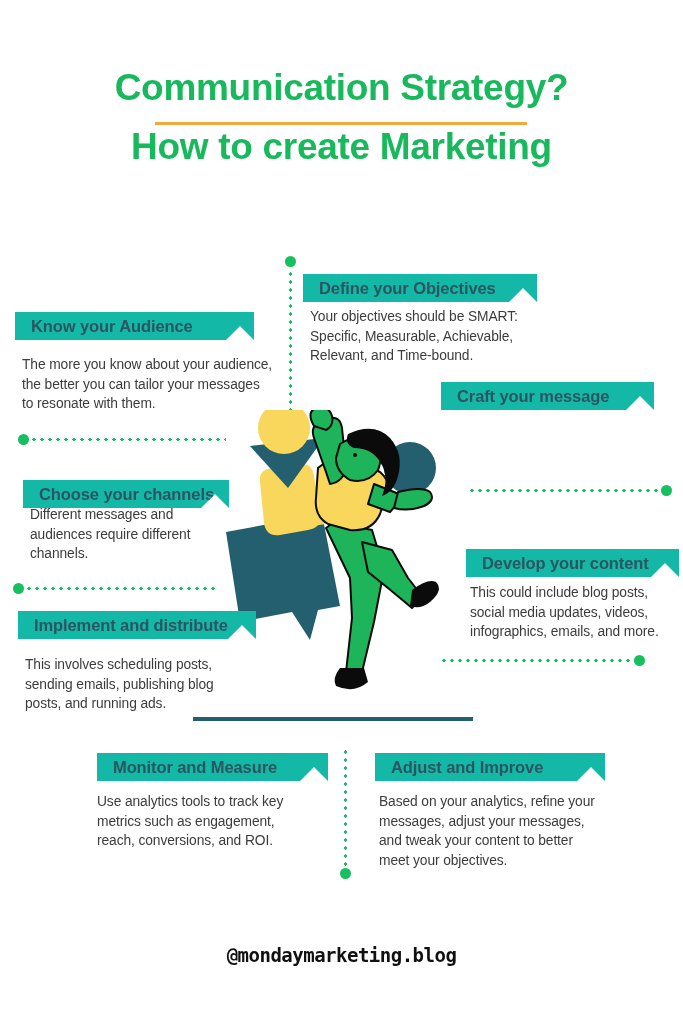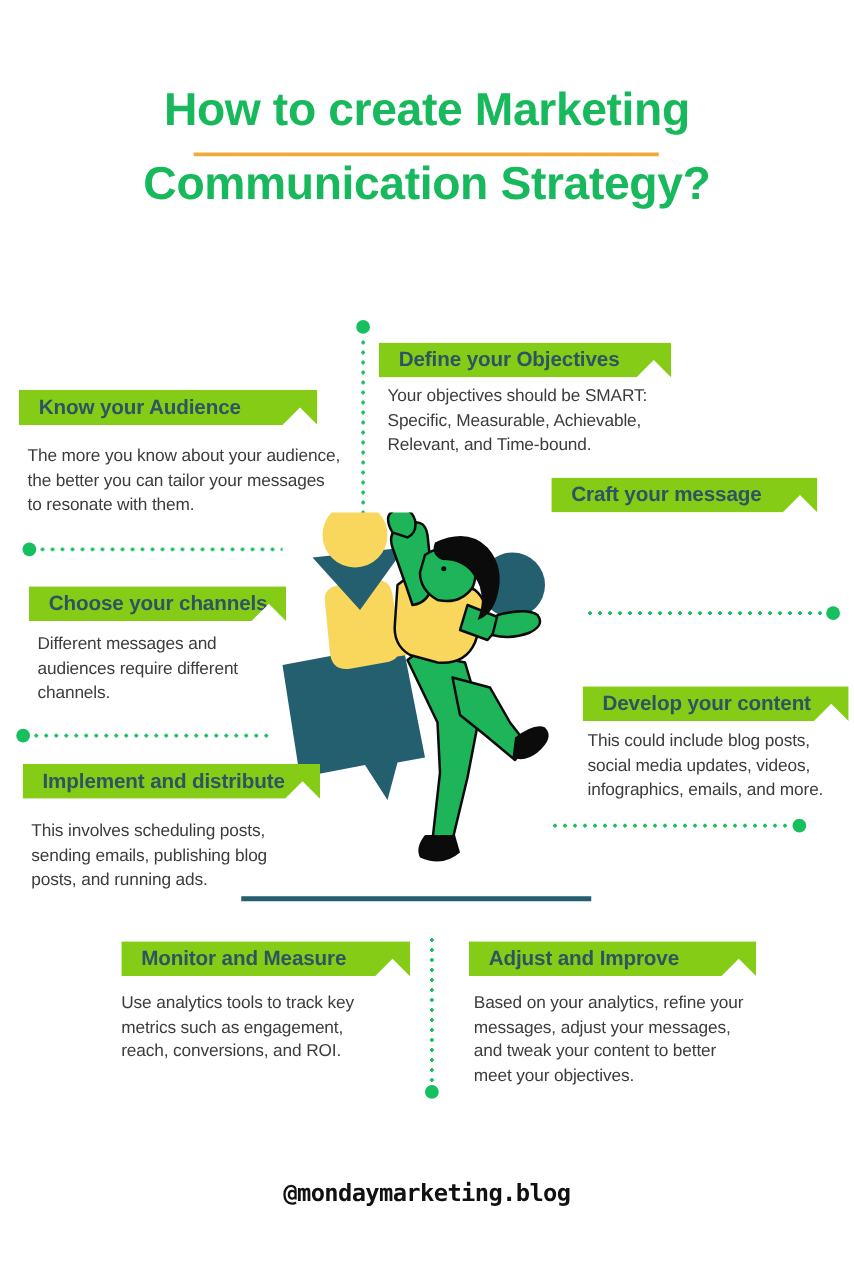--- a/index.html
+++ b/index.html
@@ -45,21 +45,21 @@
     top: 122px;
     width: 372px;
     height: 3px;
     background: #F0A93B;
   }
 
   
   .ribbon {
     position: absolute;
     height: 28px;
-    background: #84cc16;
+    background: #14b8a6;
     display: flex;
     align-items: center;
     box-sizing: border-box;
     -webkit-clip-path: polygon(0 0, 100% 0, 100% 100%, calc(100% - 14px) 50%, calc(100% - 28px) 100%, 0 100%);
     clip-path: polygon(0 0, 100% 0, 100% 100%, calc(100% - 14px) 50%, calc(100% - 28px) 100%, 0 100%);
   }
   .ribbon-label {
     color: #2C5561;
     font-size: 16.5px;
     font-weight: bold;
@@ -129,22 +129,22 @@
     width: 260px;
     height: 290px;
   }
 </style>
 </head>
 <body>
 
 <div class="stage">
 
   <div class="title-block">
+    <div class="title-line">Communication Strategy?</div>
     <div class="title-line">How to create Marketing</div>
-    <div class="title-line">Communication Strategy?</div>
   </div>
   <div class="title-rule"></div>
 
   <div class="node-dot" style="left:285px; top:256px;"></div>
   <div class="dot-v" style="left:289px; top:270px; height:154px;"></div>
 
   <div class="node-dot" style="left:18px; top:434px;"></div>
   <div class="dot-h" style="left:30px; top:438px; width:196px;"></div>
 
   <div class="node-dot" style="left:13px; top:583px;"></div>
@@ -203,21 +203,21 @@
 
   <div class="ribbon" style="left:303px; top:274px; width:234px;">
     <span class="ribbon-label">Define your Objectives</span>
   </div>
   <div class="body-text" style="left:310px; top:307px; width:252px;">Your objectives should be SMART: Specific, Measurable, Achievable, Relevant, and Time-bound.</div>
 
   <div class="ribbon" style="left:441px; top:382px; width:213px;">
     <span class="ribbon-label">Craft your message</span>
   </div>
 
-  <div class="ribbon" style="left:23px; top:469px; width:206px;text-align:center;">
+  <div class="ribbon" style="left:23px; top:480px; width:206px;text-align:center;">
     <span class="ribbon-label">Choose your channels</span>
   </div>
   <div class="body-text" style="left:30px; top:505px; width:208px;">Different messages and audiences require different channels.</div>
 
   <div class="ribbon" style="left:466px; top:549px; width:213px;">
     <span class="ribbon-label">Develop your content</span>
   </div>
   <div class="body-text" style="left:470px; top:583px; width:204px;">This could include blog posts, social media updates, videos, infographics, emails, and more.</div>
 
   <div class="ribbon" style="left:18px; top:611px; width:238px;">

